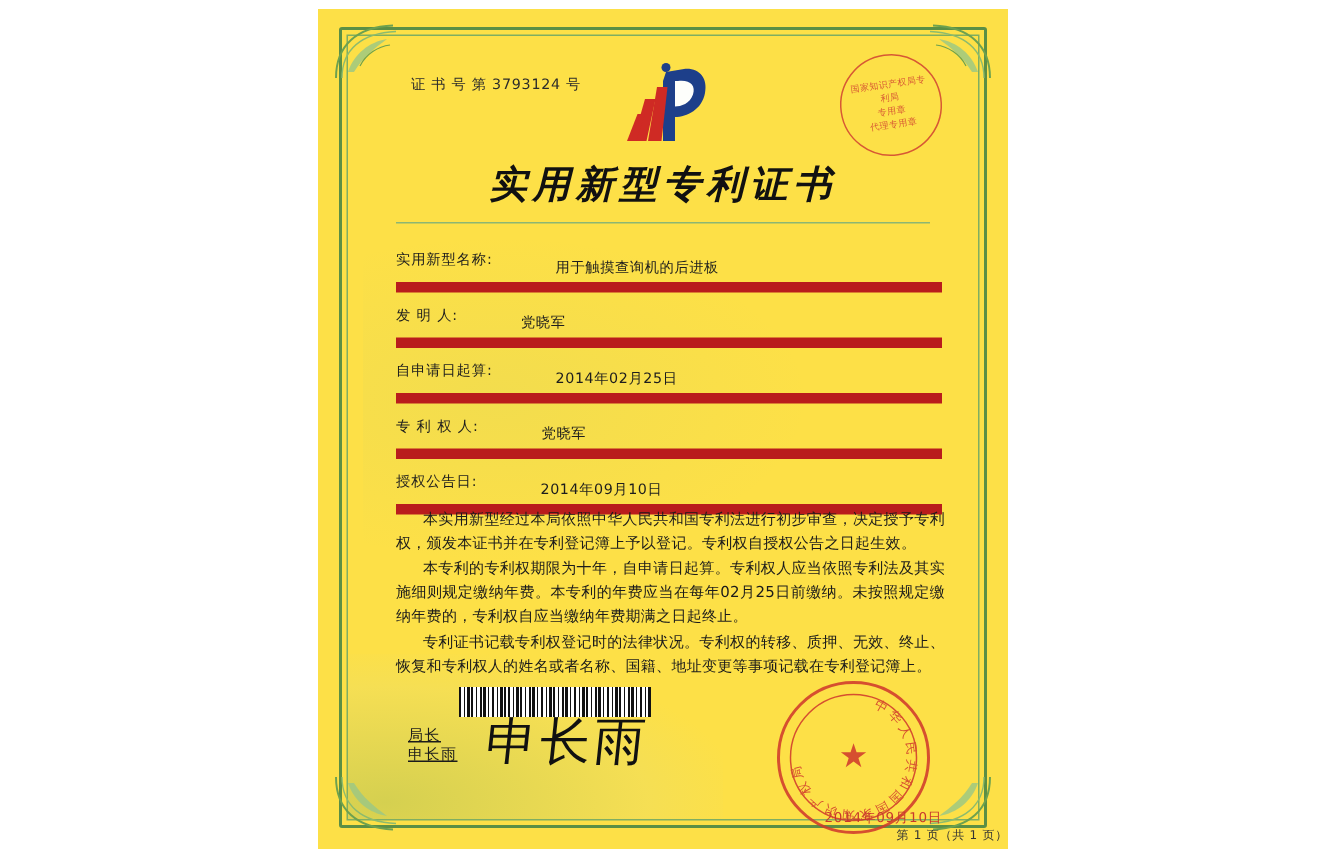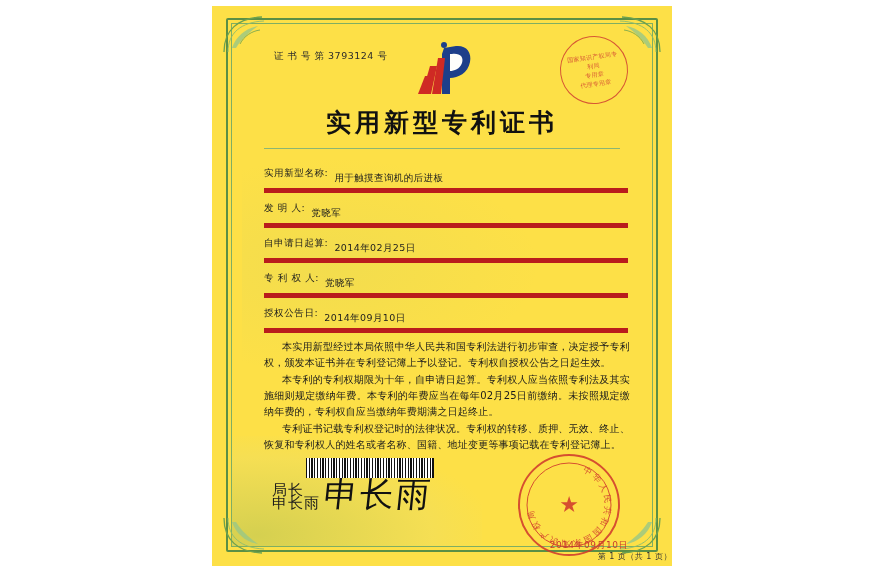--- a/index.html
+++ b/index.html
@@ -123,20 +123,21 @@
     position: absolute;
     left: 0;
     right: 0;
     top: 100px;
     text-align: center;
     font-family: "DejaVu Serif", serif;
     font-size: 25px;
     font-weight: bold;
     letter-spacing: 4px;
     color: #111;
+    font-style: italic;
   }
 
   .title-rule {
     position: absolute;
     left: 52px;
     right: 52px;
     top: 142px;
     height: 1px;
     background: #8cb673;
   }
@@ -144,25 +145,26 @@
   
   .fields {
     position: absolute;
     left: 52px;
     right: 44px;
     top: 152px;
   }
   .field-row {
     position: relative;
     height: 30px;
-    border-bottom: 5px solid #b91c1c;
+    border-bottom: 7px solid #b91c1c;
     font-size: 9.5px;
     color: #1d1d1d;
     display: flex;
     align-items: center;
+    gap: 36px;
   }
   .field-label {
     white-space: nowrap;
     letter-spacing: 0.6px;
   }
   .field-value {
     margin-left: 6px;
     letter-spacing: 0.4px;
     margin-top: 11px;
   }
@@ -195,24 +197,25 @@
       #111 0px, #111 1px, #fff 1px, #fff 3px,
       #111 3px, #111 4px, #fff 4px, #fff 5px,
       #111 5px, #111 7px, #fff 7px, #fff 8px,
       #111 8px, #111 9px, #fff 9px, #fff 11px);
   }
 
   .signature-block {
     position: absolute;
     left: 60px;
     top: 478px;
-    font-size: 15px;
+    font-size: 10px;
     line-height: 13px;
     color: #1b1b1b;
     letter-spacing: 1px;
+    text-decoration: underline;
   }
 
   .signature-script {
     position: absolute;
     left: 112px;
     top: 466px;
     font-family: "DejaVu Serif", serif;
     font-size: 34px;
     color: #111;
     letter-spacing: 2px;

